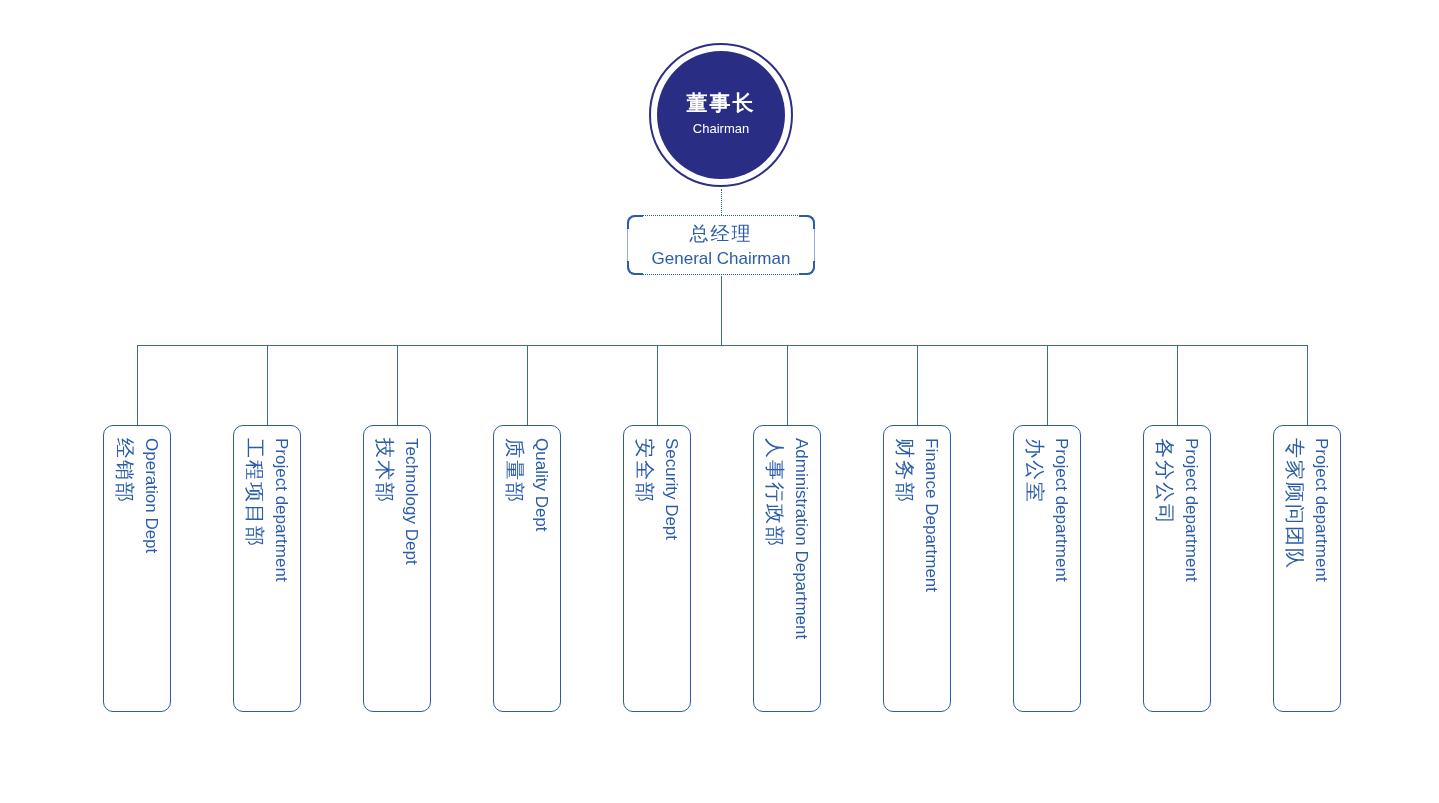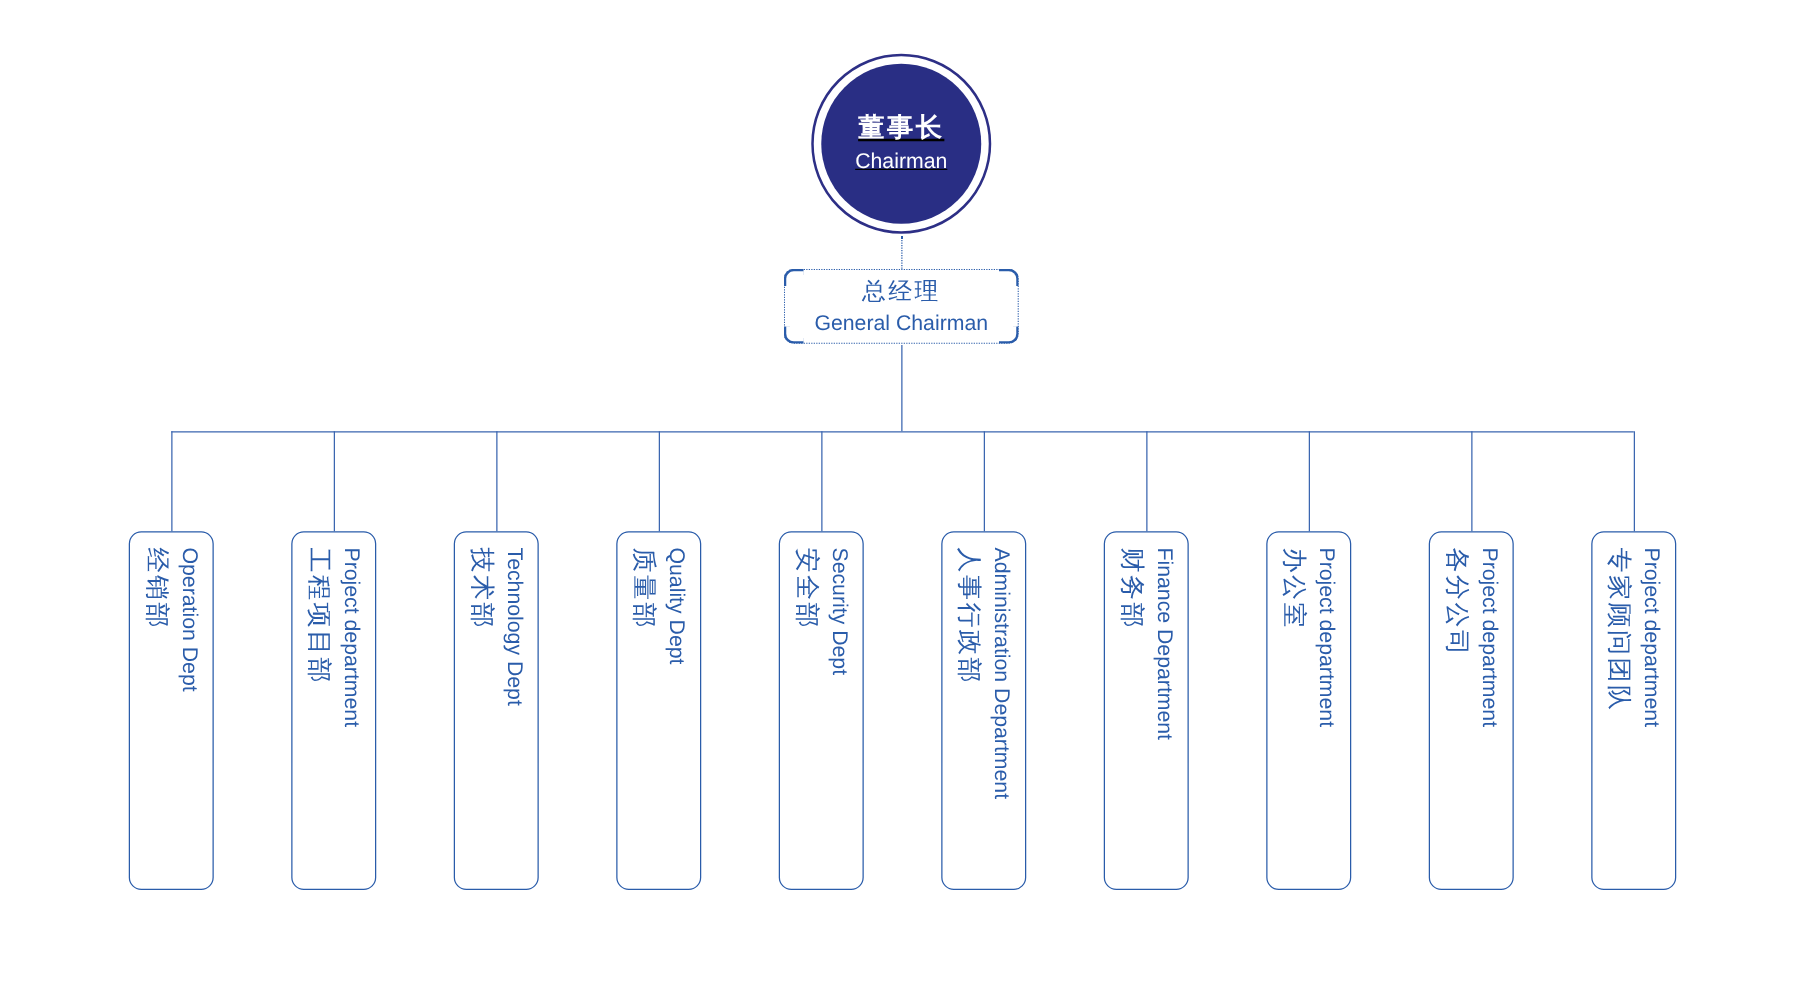--- a/index.html
+++ b/index.html
@@ -3,30 +3,30 @@
 <meta charset="utf-8">
 <style>
   html,body{margin:0;padding:0;background:#ffffff;}
   body{font-family:"Liberation Sans","DejaVu Sans",sans-serif;}
   .canvas{position:relative;width:1439px;height:803px;background:var(--bg,#ffffff);overflow:hidden;}
 
   
   .chairman-outer{
     position:absolute;left:649px;top:43px;width:144px;height:144px;
     border:2px solid var(--circle_ring,#2d2f86);border-radius:50%;
-    display:flex;align-items:center;justify-content:center;box-sizing:border-box;text-decoration:underline;
+    display:flex;align-items:center;justify-content:center;box-sizing:border-box;
   }
   .chairman-inner{
     width:128px;height:128px;border-radius:50%;
     background:var(--circle_fill,#292e84);
     display:flex;flex-direction:column;align-items:center;justify-content:center;
     color:#fff;text-align:center;
   }
   .chairman-zh{font-size:21px;font-weight:bold;letter-spacing:2px;line-height:28px;}
-  .chairman-en{font-size:17px;line-height:24px;}
+  .chairman-en{font-size:13px;line-height:24px;}
 
   
   .dotted-drop{
     position:absolute;left:721px;top:189px;height:26px;width:0;
     border-left:1px dotted var(--primary,#2a5caa);
   }
 
   
   .gm-box{
     position:absolute;left:627px;top:215px;width:188px;height:60px;box-sizing:border-box;

